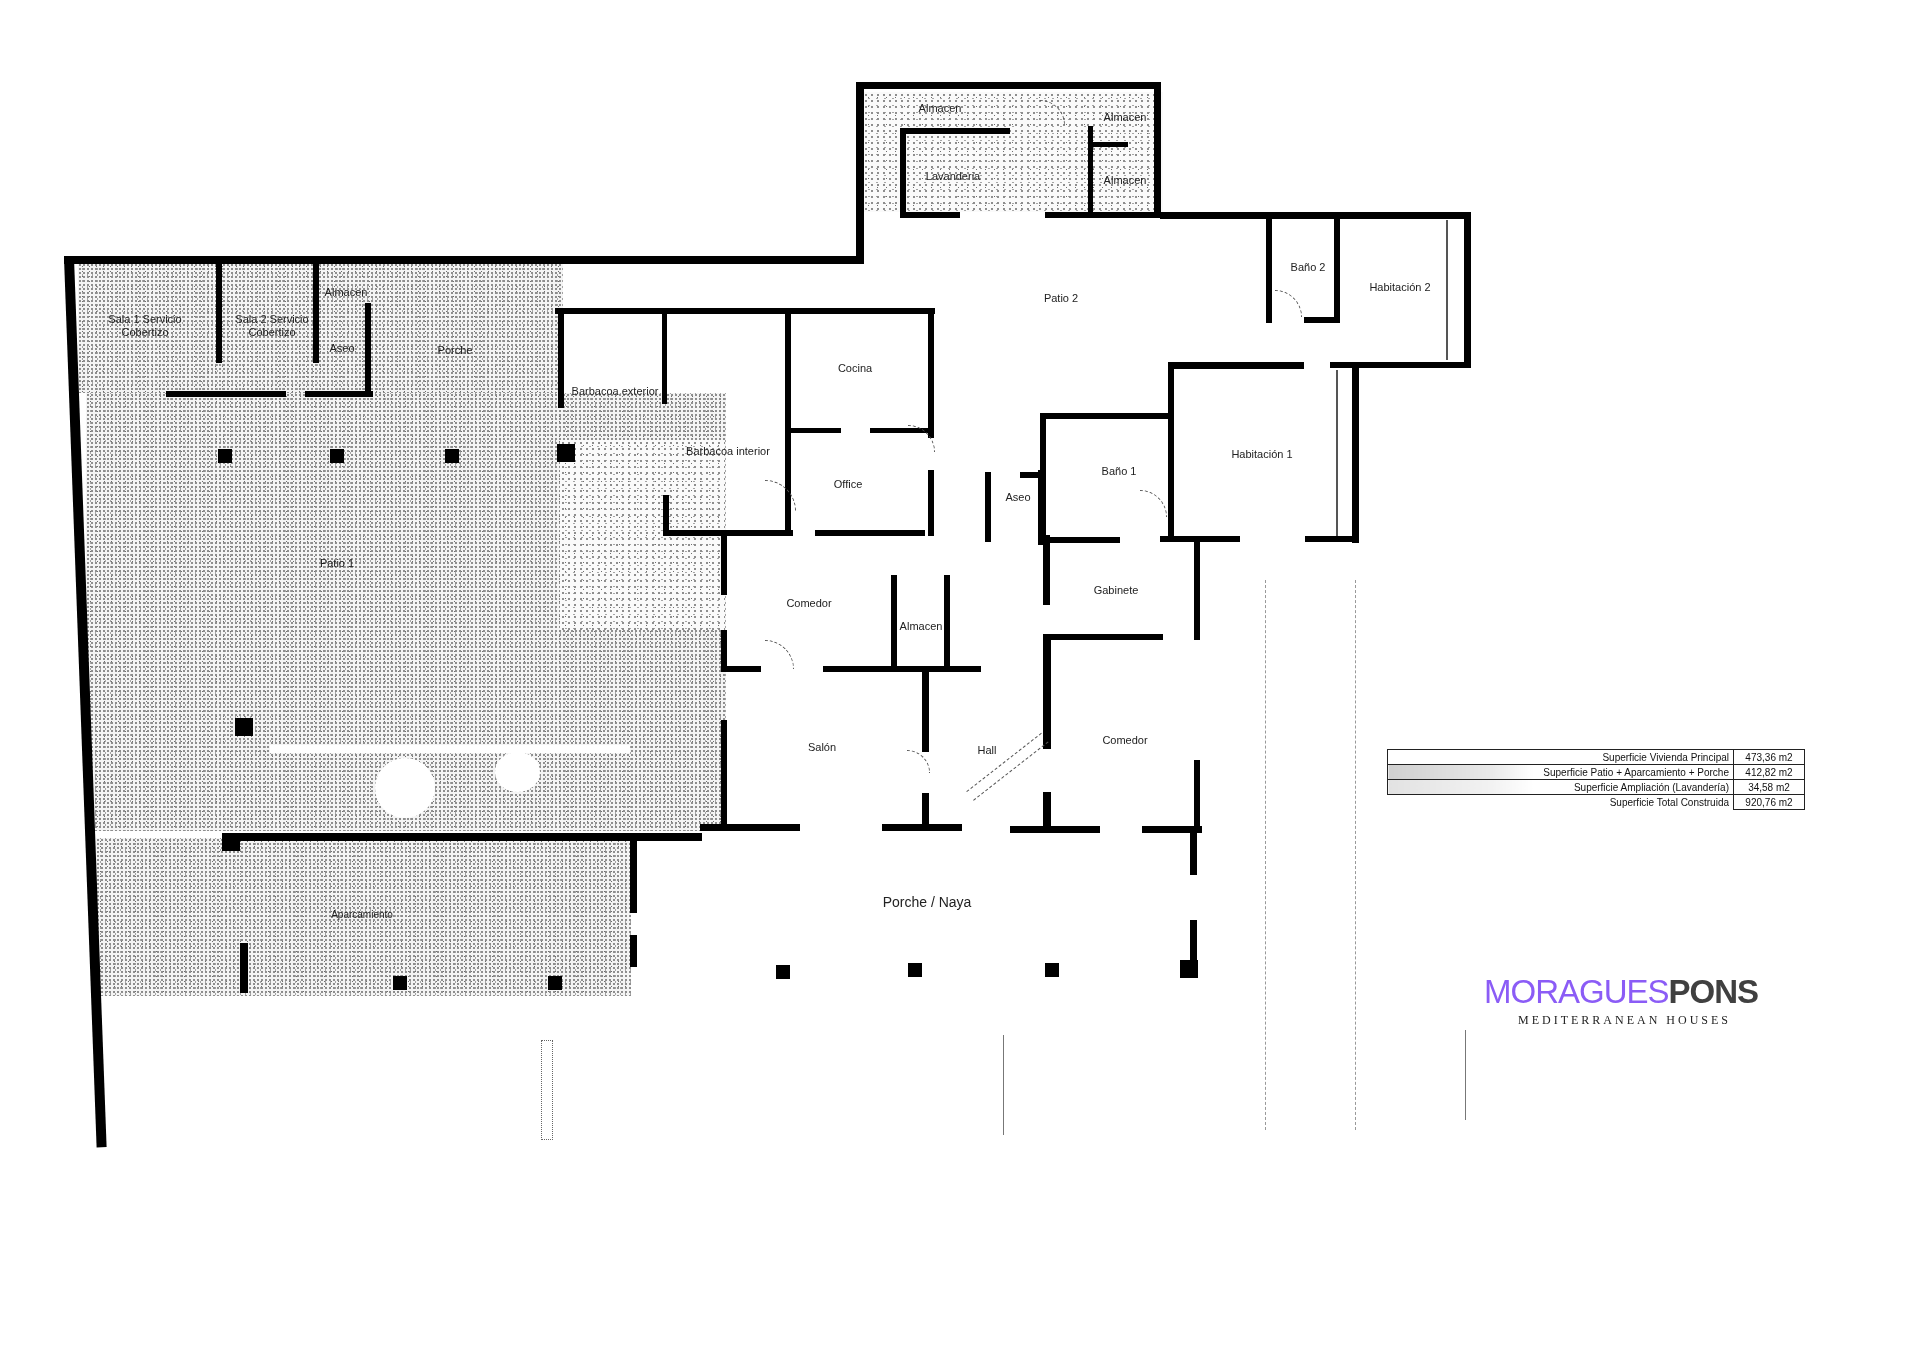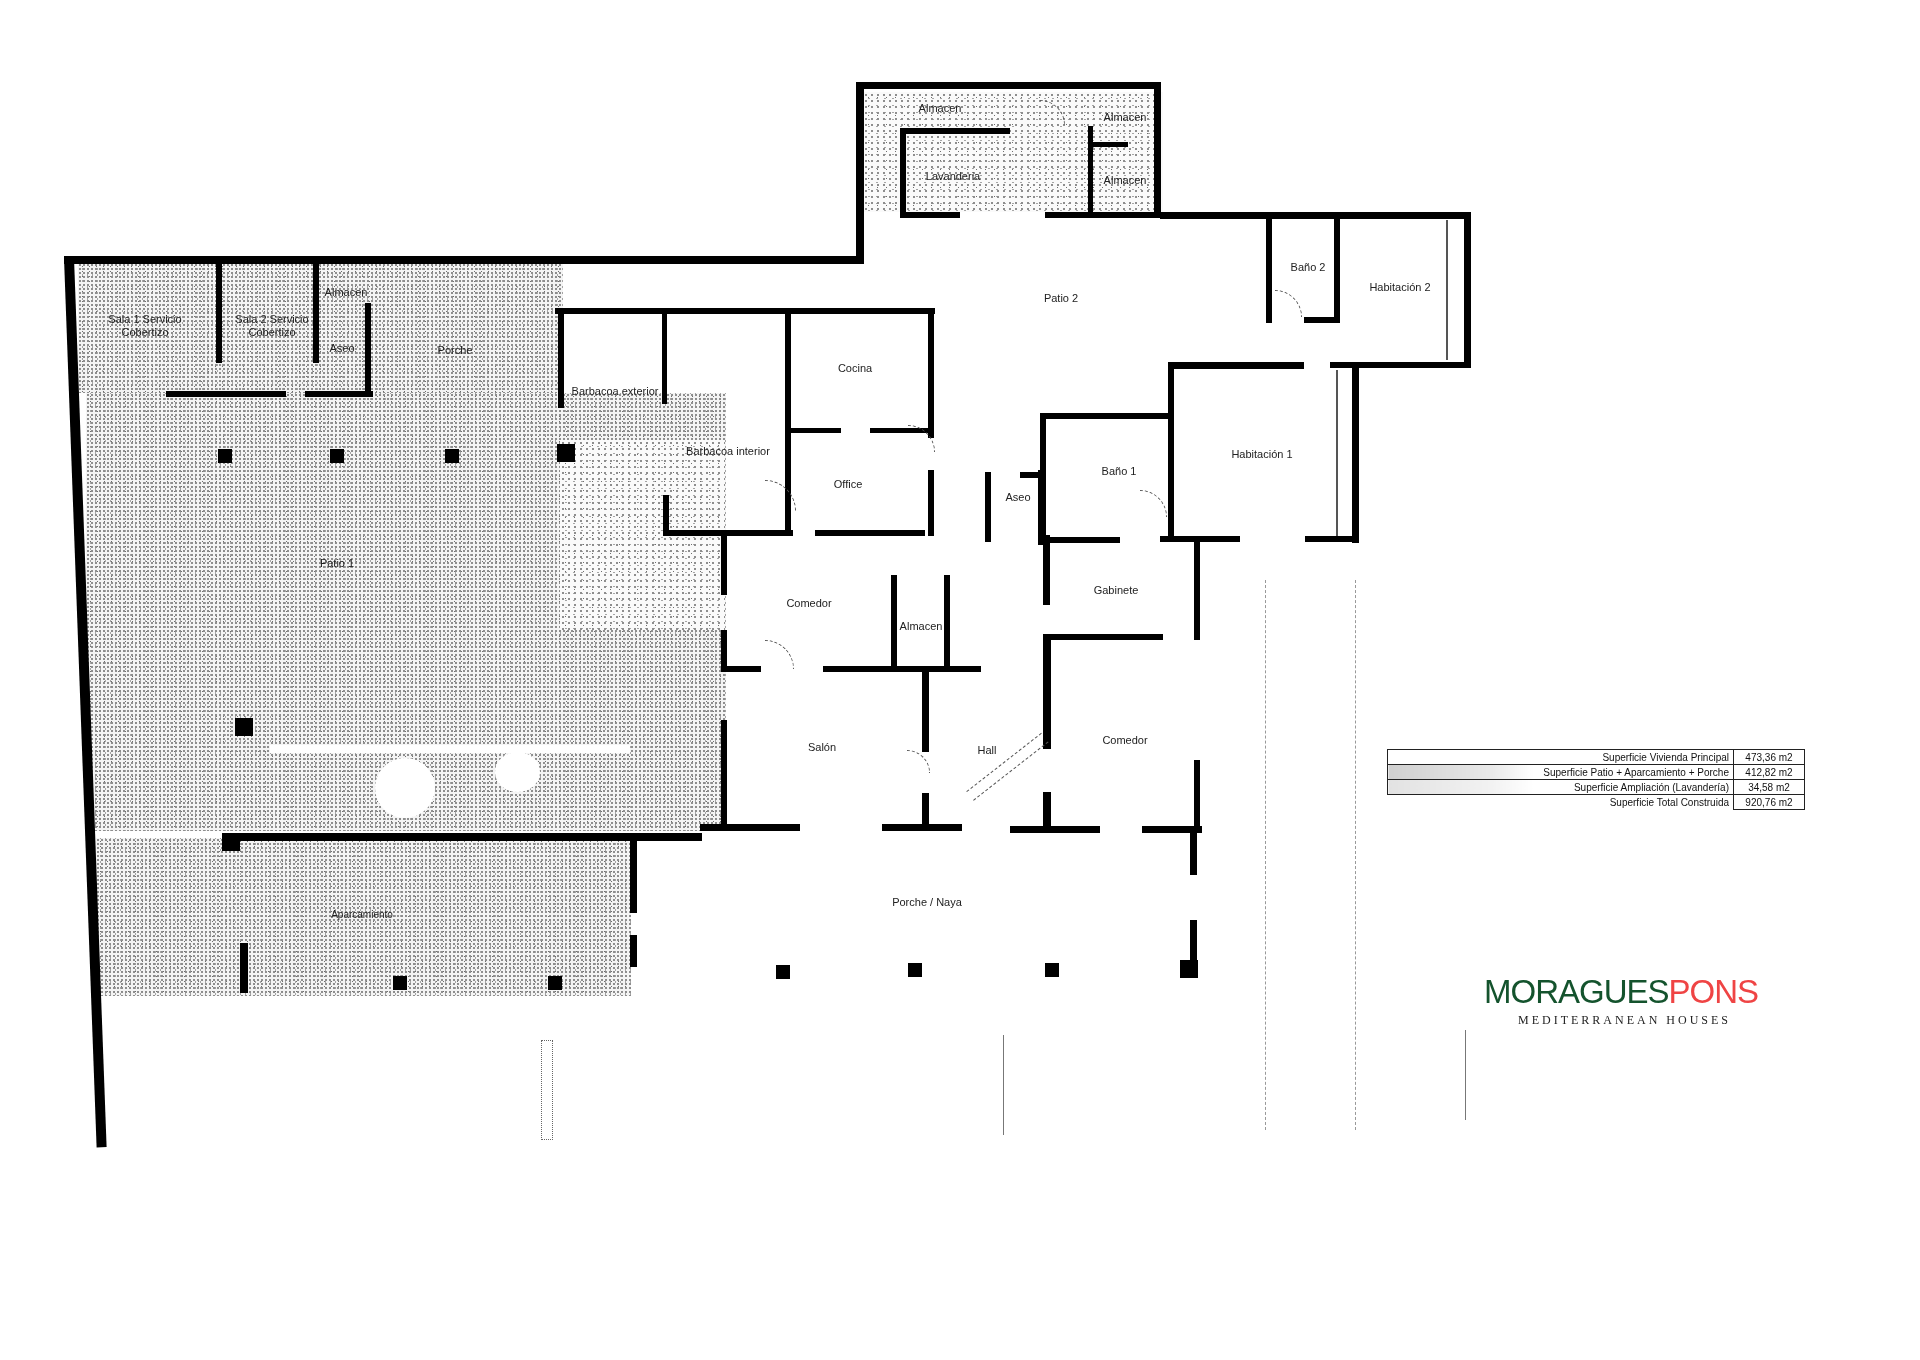--- a/index.html
+++ b/index.html
@@ -20,22 +20,22 @@
   .door{position:absolute;border:1px dashed #555;border-radius:0 100% 0 0;border-left:none;border-bottom:none;}
   #legend{position:absolute;left:1387px;top:749px;width:418px;border-collapse:collapse;font-size:10px;}
   #legend td{border:1px solid #222;height:14px;padding:0 4px;}
   #legend td.v{width:62px;text-align:center;}
   #legend td.k{text-align:right;}
   #legend tr.s1 td.k{background:linear-gradient(90deg,#cfcfcf 0,#e9e9e9 30%,#fff 42%);}
   #legend tr.s2 td.k{background:linear-gradient(90deg,#e2e2e2 0,#f2f2f2 30%,#fff 42%);margin-left:23px;}
   #legend tr.total td.k{border-left:1px solid #222;}
   #logo{position:absolute;left:1484px;top:975px;}
   #logo .main{font-size:33px;letter-spacing:-1px;line-height:34px;}
-  #logo .b{color:#14532d;}
-  #logo .l{color:#ef4444;}
+  #logo .b{color:#8b5cf6;}
+  #logo .l{color:#404040;font-weight:bold;}
   #logo .sub{font-family:"Liberation Serif",serif;font-size:12px;letter-spacing:3px;margin-left:34px;margin-top:4px;color:#222;}
 </style>
 </head>
 <body>
 
 <div id="canvas">
 
   <div class="stip" style="left:78px;top:263px;width:485px;height:130px;"></div>
   <div class="stip" style="left:86px;top:393px;width:640px;height:438px;"></div>
   <div class="stip light" style="left:560px;top:440px;width:165px;height:190px;"></div>
@@ -185,21 +185,21 @@
   <div class="lbl" style="left:1119px;top:471px;">Baño 1</div>
   <div class="lbl" style="left:1262px;top:454px;">Habitación 1</div>
   <div class="lbl" style="left:337px;top:563px;">Patio 1</div>
   <div class="lbl" style="left:809px;top:603px;">Comedor</div>
   <div class="lbl" style="left:921px;top:626px;">Almacen</div>
   <div class="lbl" style="left:1116px;top:590px;">Gabinete</div>
   <div class="lbl" style="left:822px;top:747px;">Salón</div>
   <div class="lbl" style="left:987px;top:750px;">Hall</div>
   <div class="lbl" style="left:1125px;top:740px;">Comedor</div>
   <div class="lbl" style="left:362px;top:914px;font-size:10px;">Aparcamiento</div>
-  <div class="lbl" style="left:927px;top:902px;font-size:11px;">Porche / Naya</div>
+  <div class="lbl" style="left:927px;top:902px;font-size:14px;">Porche / Naya</div>
 
   <table id="legend">
     <tbody>
         <tr class="s0">
       <td class="k">Superficie Vivienda Principal</td>
       <td class="v">473,36 m2</td>
     </tr>
     <tr class="s1">
       <td class="k">Superficie Patio + Aparcamiento + Porche</td>
       <td class="v">412,82 m2</td>

